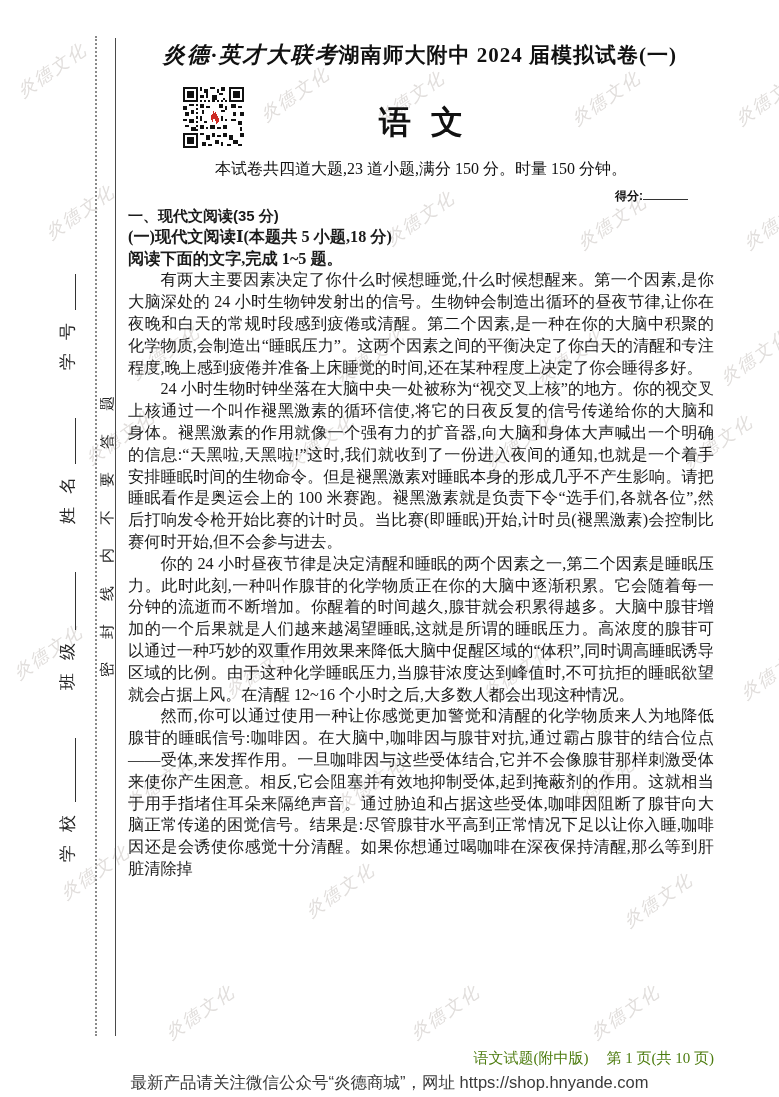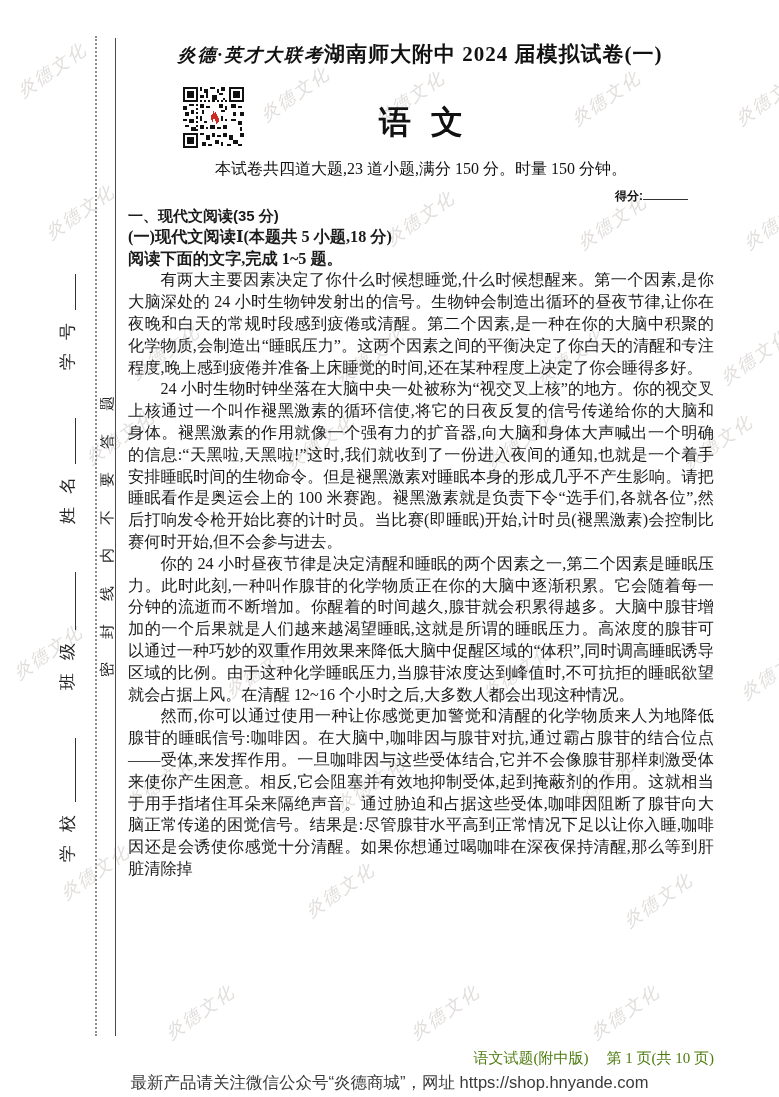--- a/index.html
+++ b/index.html
@@ -40,21 +40,21 @@
     left:98px;top:677px;width:302px;height:17px;
     transform:rotate(-90deg);transform-origin:0 0;
     font-size:15px;letter-spacing:23px;color:#222;white-space:nowrap;z-index:2;
   }
 
   
   .head-title{
     left:110px;top:40px;width:620px;text-align:center;
     font-weight:bold;font-size:21px;letter-spacing:1px;color:#111;z-index:2;
   }
-  .brand{font-style:italic;font-size:18px;letter-spacing:2px;}
+  .brand{font-style:italic;font-size:22px;letter-spacing:2px;}
   .subject-title{
     left:128px;top:101px;width:586px;text-align:center;
     font-weight:bold;font-size:32px;letter-spacing:20px;text-indent:20px;color:#111;z-index:2;
   }
   .exam-info{left:128px;top:159px;width:586px;text-align:center;font-size:16px;color:#111;z-index:2;}
   .score-row{left:615px;top:185px;font-family:"Liberation Sans",sans-serif;font-weight:bold;font-size:12px;color:#111;z-index:2;}
   .score-blank{display:inline-block;width:45px;height:14px;border-bottom:1.6px solid #333;}
 
   
   .qr{left:183px;top:87px;z-index:2;}

